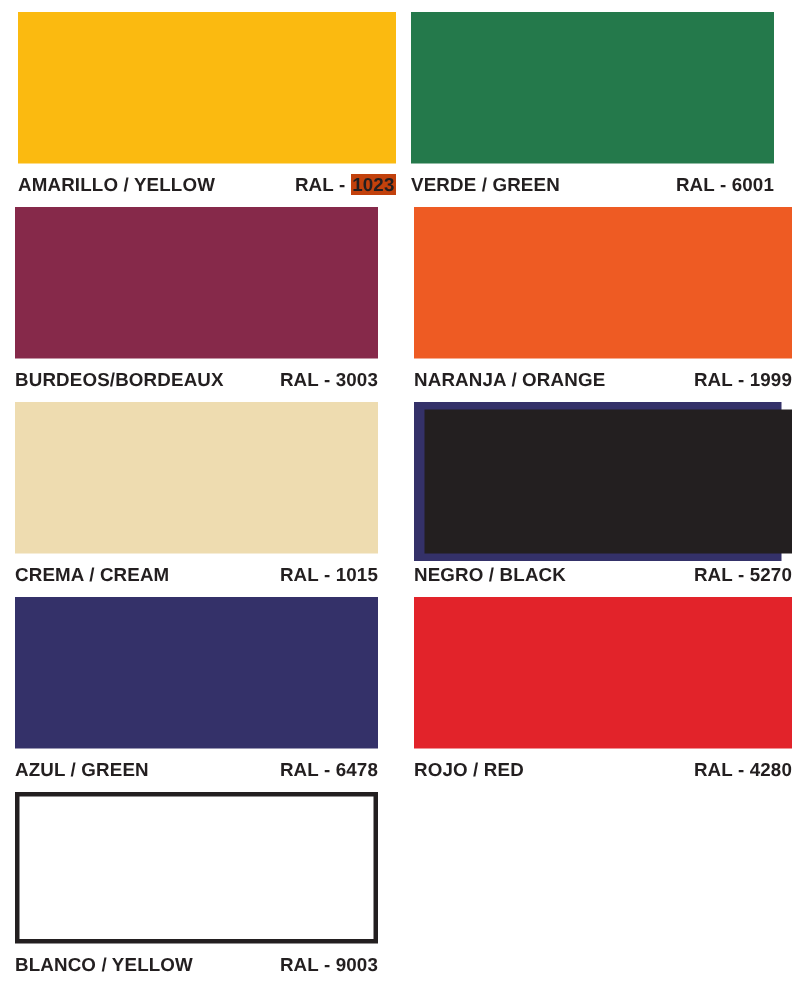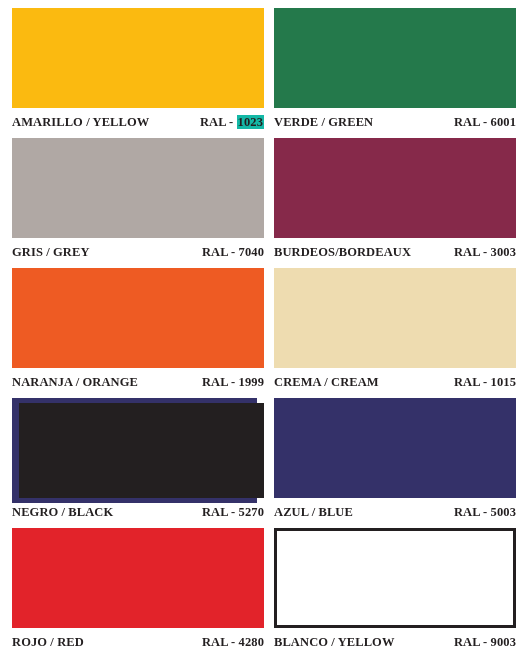--- a/index.html
+++ b/index.html
@@ -13,21 +13,20 @@
     font-family: "Liberation Sans", sans-serif;
     overflow: hidden;
   }
   .chart {
     width: 528px;
     height: 656px;
     display: grid;
     grid-template-columns: 264px 264px;
     grid-template-rows: repeat(5, 130px);
     box-sizing: border-box;
-    font-family: Liberation Serif, serif;
   }
   .cell {
     box-sizing: border-box;
     display: flex;
     flex-direction: column;
     position: relative;
   }
   .cell.left  { padding: 0 0 0 12px; }
   .cell.right { padding: 0 12px 0 10px; text-align: right; }
 
@@ -62,21 +61,21 @@
     font-size: 12.5px;
     font-weight: bold;
     color: #231f20;
     letter-spacing: 0.1px;
     padding-top: 7px;
     white-space: nowrap;
   }
   .cap-name { margin-right: 8px; }
   .cap-code { }
   .hl {
-    background: #14b8a6;
+    background: #c2410c;
     padding: 0 1px;
     text-align: right;
   }
 </style>
 </head>
 <body>
 
 <div class="chart">
 
   <div class="cell left">
@@ -92,29 +91,20 @@
   <div class="cell right">
     <div class="swatch-wrap">
       <div class="swatch" style="background: rgb(36, 121, 75);"></div>
     </div>
     <div class="caption">
       <span class="cap-name">VERDE / GREEN</span>
       <span class="cap-code"><span>RAL - </span><span>6001</span></span>
     </div>
   </div>
 
-  <div class="cell left">
-    <div class="swatch-wrap">
-      <div class="swatch" style="background: rgb(176, 168, 164);"></div>
-    </div>
-    <div class="caption">
-      <span class="cap-name">GRIS / GREY</span>
-      <span class="cap-code"><span>RAL - </span><span>7040</span></span>
-    </div>
-  </div>
 
   <div class="cell right">
     <div class="swatch-wrap">
       <div class="swatch" style="background: rgb(134, 41, 74);"></div>
     </div>
     <div class="caption">
       <span class="cap-name">BURDEOS/BORDEAUX</span>
       <span class="cap-code"><span>RAL - </span><span>3003</span></span>
     </div>
   </div>
@@ -148,22 +138,22 @@
       <span class="cap-name">NEGRO / BLACK</span>
       <span class="cap-code"><span>RAL - </span><span>5270</span></span>
     </div>
   </div>
 
   <div class="cell right">
     <div class="swatch-wrap">
       <div class="swatch" style="background: rgb(52, 49, 105);"></div>
     </div>
     <div class="caption">
-      <span class="cap-name">AZUL / BLUE</span>
-      <span class="cap-code"><span>RAL - </span><span>5003</span></span>
+      <span class="cap-name">AZUL / GREEN</span>
+      <span class="cap-code"><span>RAL - </span><span>6478</span></span>
     </div>
   </div>
 
   <div class="cell left">
     <div class="swatch-wrap">
       <div class="swatch" style="background: rgb(226, 35, 42);"></div>
     </div>
     <div class="caption">
       <span class="cap-name">ROJO / RED</span>
       <span class="cap-code"><span>RAL - </span><span>4280</span></span>

